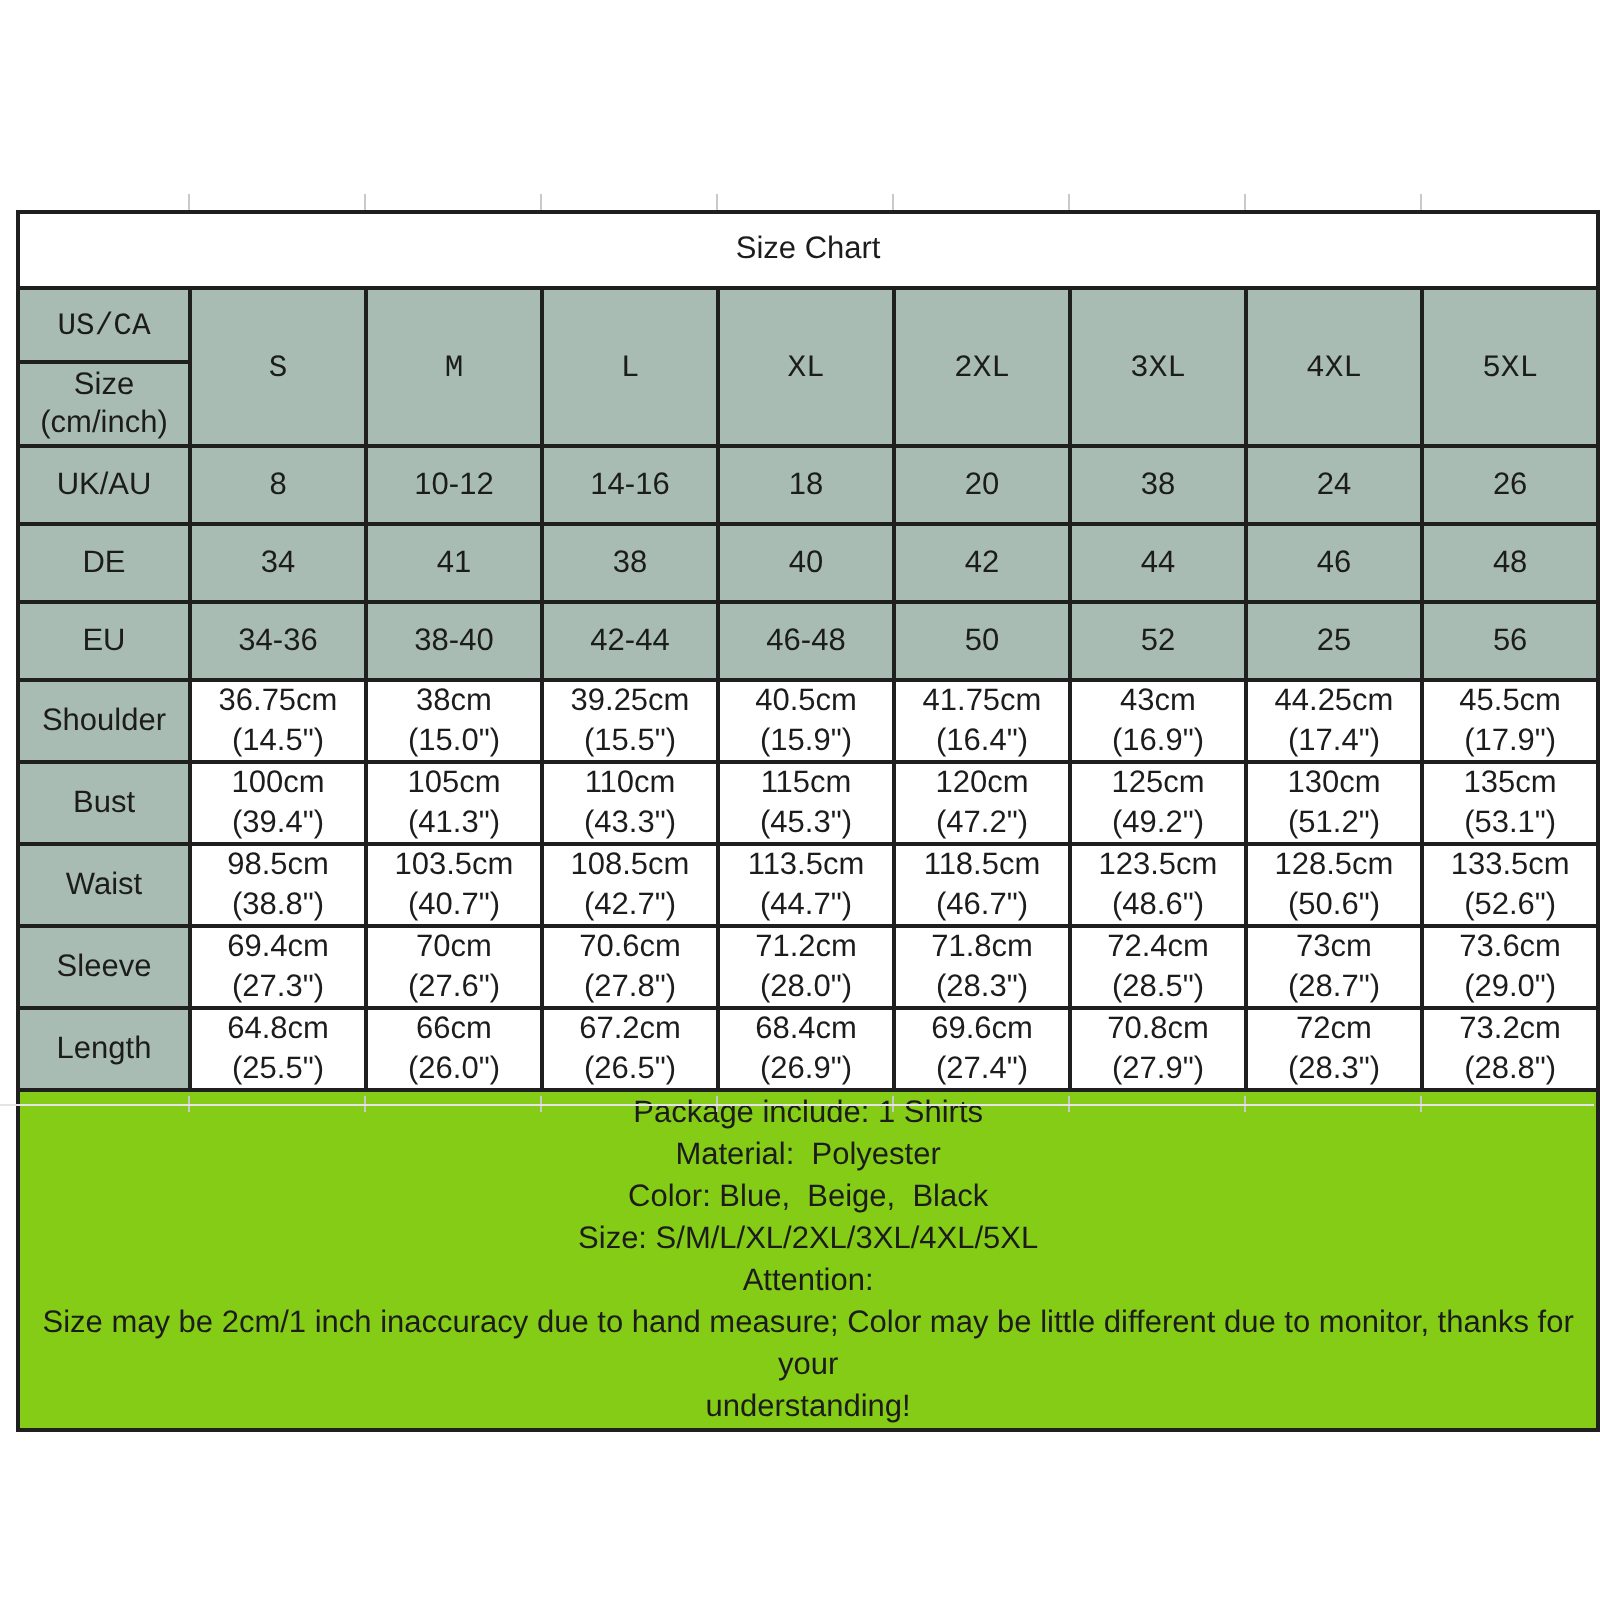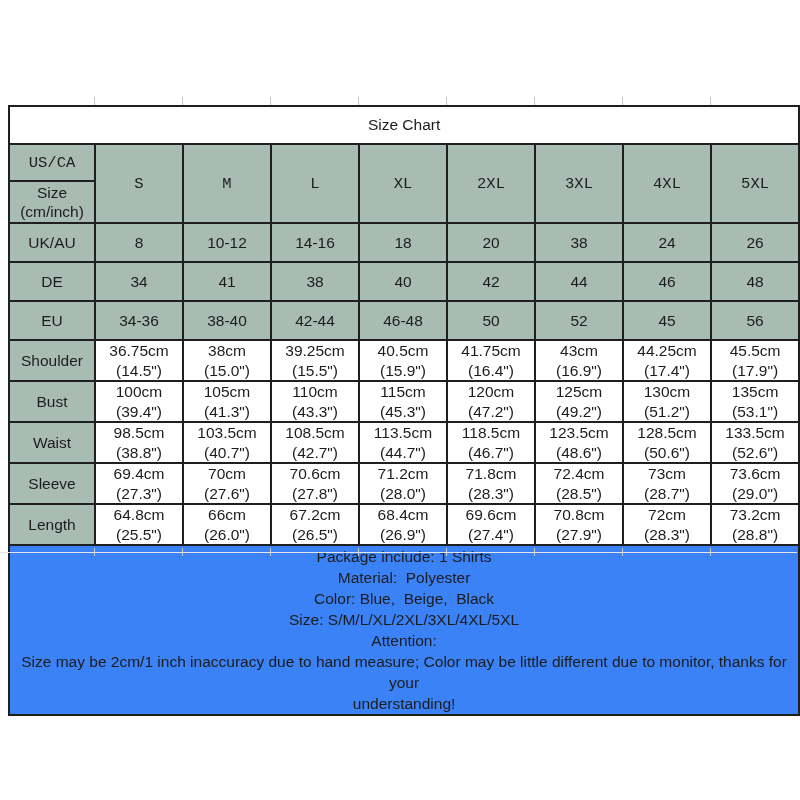--- a/index.html
+++ b/index.html
@@ -32,21 +32,21 @@
   .corner-bottom-row{height:42px;}
   .label-cell{background:var(--header-bg);}
   .corner-top{border-bottom-width:1px;}
   .corner-bottom{border-top-width:1px;line-height:19px;margin-top:40px;}
   .size-head-cell{background:var(--header-bg);}
   .region-row{height:39px;margin-left:18px;}
   .region-cell{background:var(--header-bg);position:relative;}
   .measure-row{height:41px;}
   .measure-cell{background:var(--cell-bg);line-height:19.5px;}
   .notes-row td.notes-cell{
-    background:#3b82f6;text-align:left;vertical-align:top;
+    background:#84cc16;text-align:left;vertical-align:top;
     padding:3px 4px;font-size:15px;line-height:21px;
   }
   .note-line{white-space:pre-wrap;}
   .tick{position:absolute;width:1px;height:8px;background:var(--gridline);}
   .faint-hline{position:absolute;height:1px;background:var(--gridline-faint);}
 </style>
 </head>
 <body>
 
 <div class="sheet" id="sheet">
@@ -107,21 +107,21 @@
           <td class="region-cell">48</td>
         </tr>
         <tr class="region-row">
           <td class="label-cell">EU</td>
           <td class="region-cell">34-36</td>
           <td class="region-cell">38-40</td>
           <td class="region-cell">42-44</td>
           <td class="region-cell">46-48</td>
           <td class="region-cell">50</td>
           <td class="region-cell">52</td>
-          <td class="region-cell">45</td>
+          <td class="region-cell">25</td>
           <td class="region-cell">56</td>
         </tr>
         <tr class="measure-row">
           <td class="label-cell">Shoulder</td>
           <td class="measure-cell">
             <div>36.75cm</div>
             <div>(14.5")</div>
           </td>
           <td class="measure-cell">
             <div>38cm</div>

